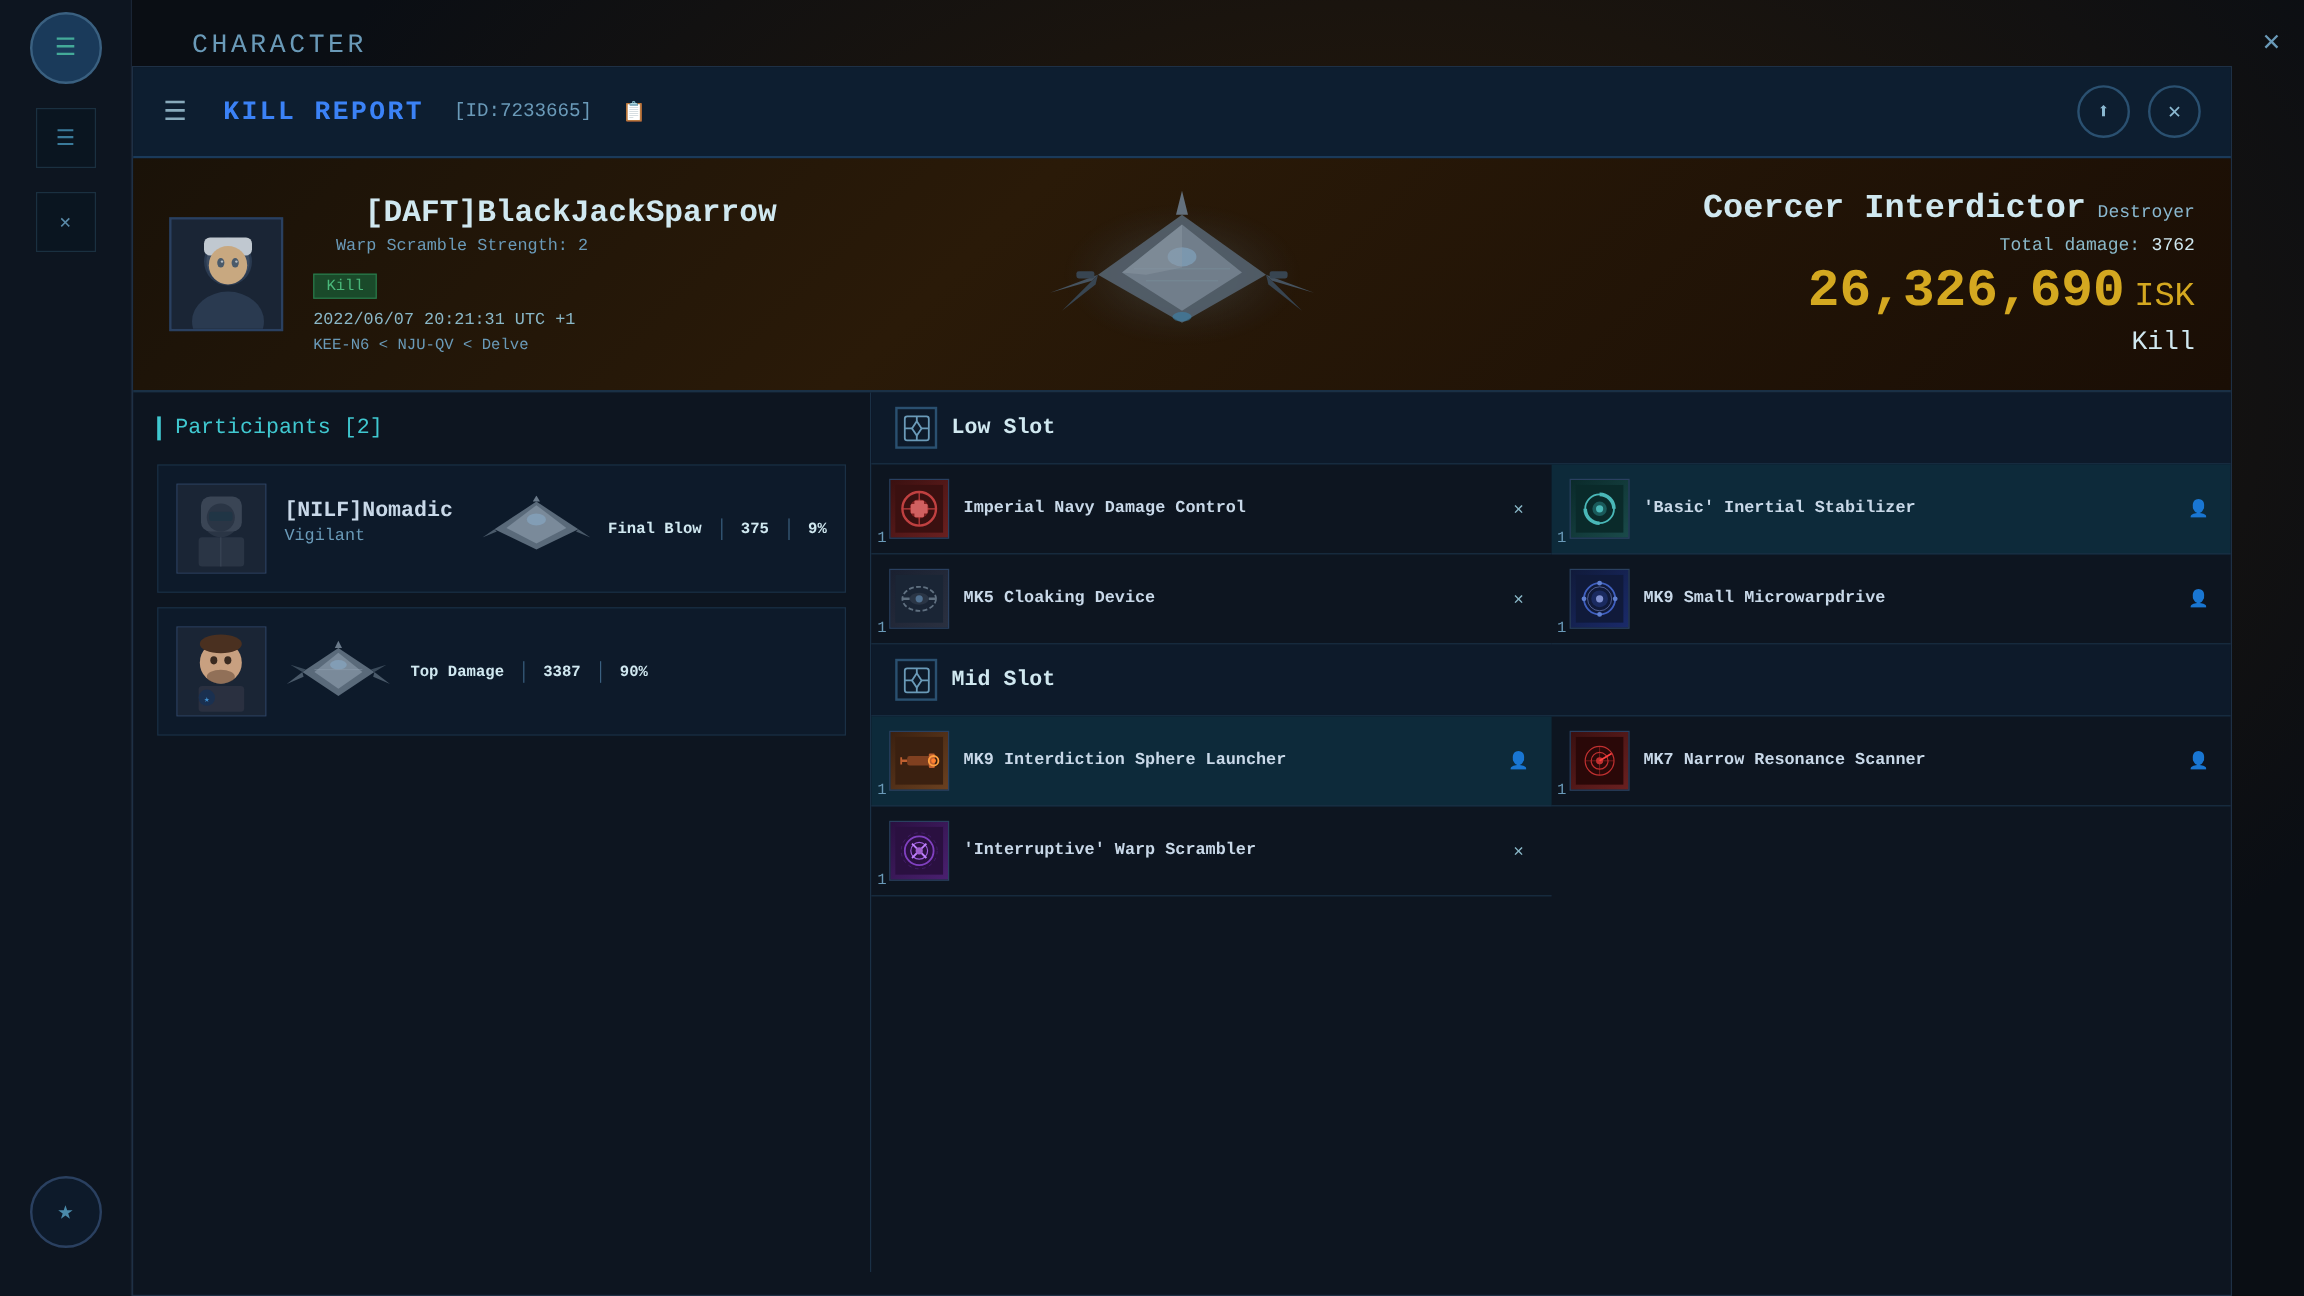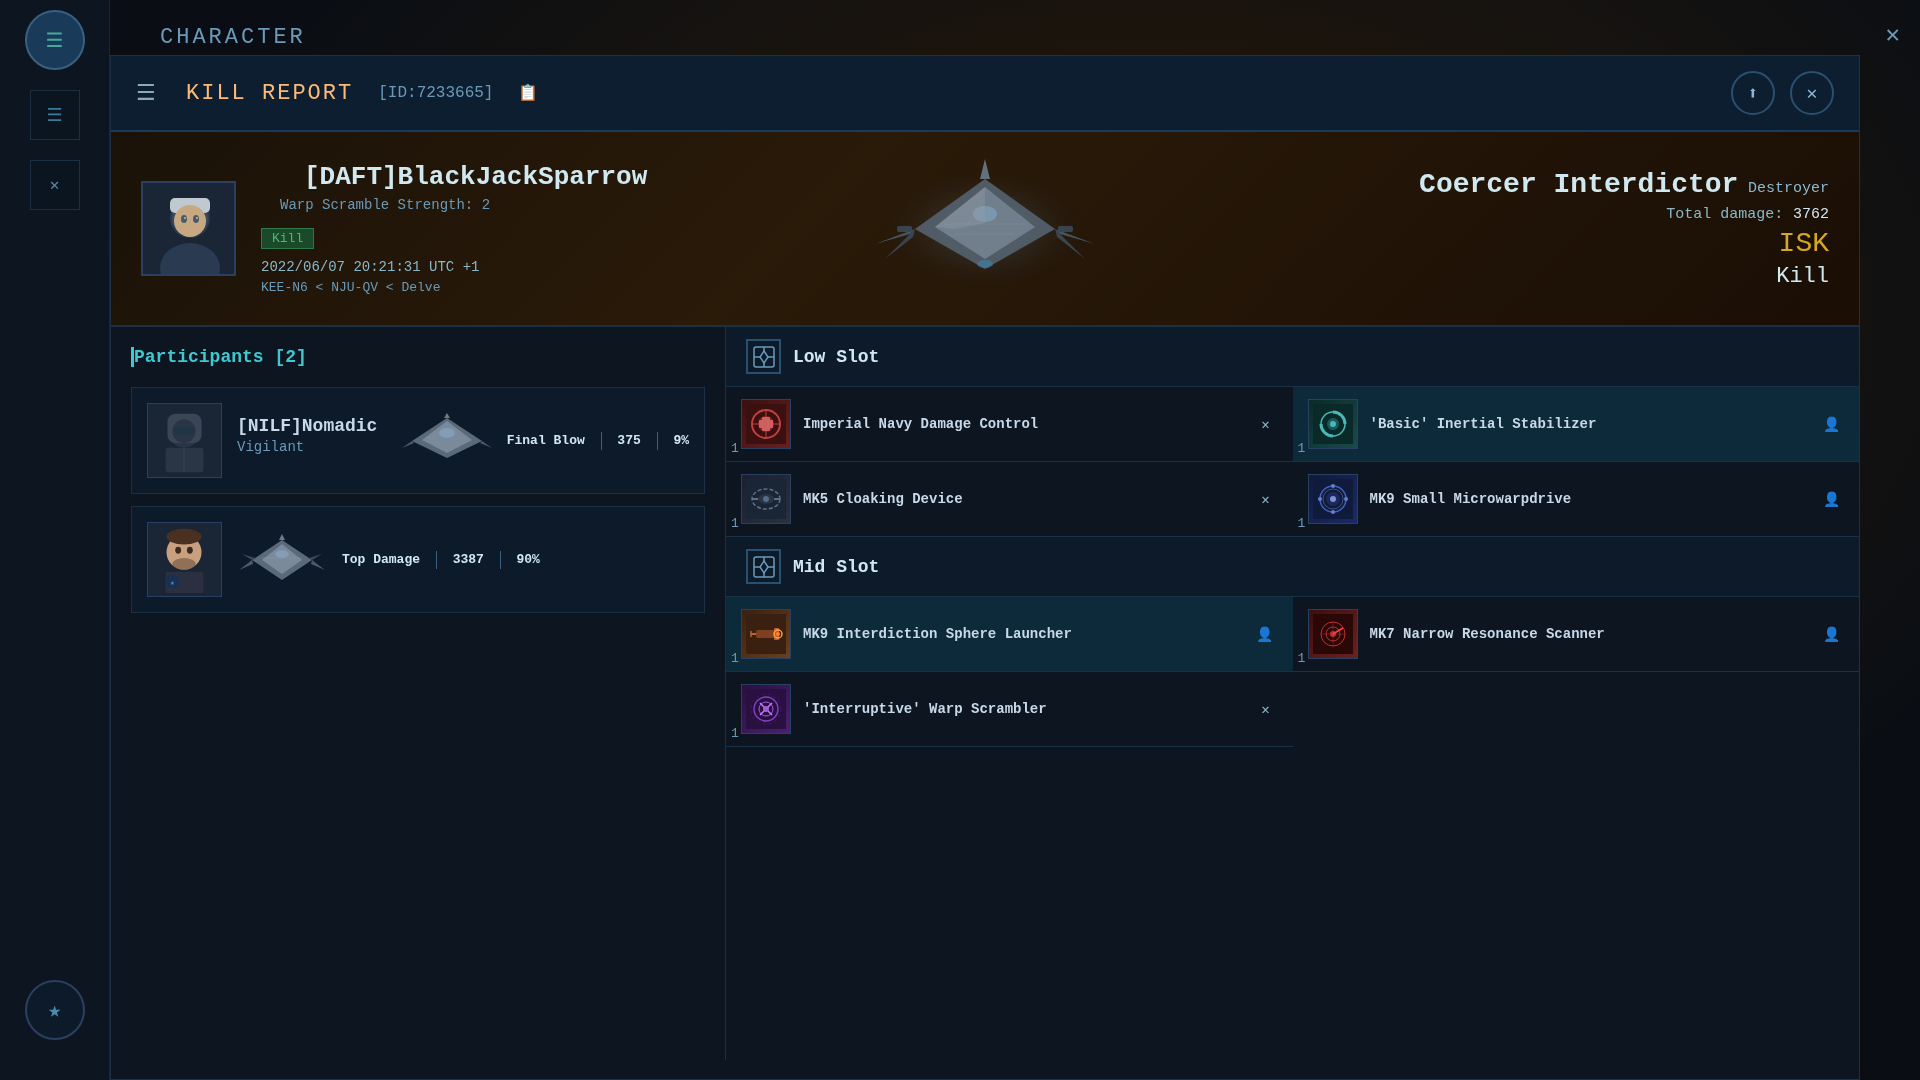--- a/index.html
+++ b/index.html
@@ -92,23 +92,23 @@
     }
 
     .menu-icon-btn {
       color: #8ab;
       font-size: 22px;
       cursor: pointer;
       width: 30px;
     }
 
     .kill-report-title {
-      color: #fdba74;
+      color: #3b82f6;
       font-size: 22px;
-      font-weight: normal;
+      font-weight: bold;
       letter-spacing: 2px;
       text-transform: uppercase;
     }
 
     .kill-id {
       color: #6a9ab8;
       font-size: 16px;
       margin-left: 5px;
     }
 
@@ -266,22 +266,23 @@
       width: 615px;
       flex-shrink: 0;
       border-right: 1px solid #1a3045;
       padding: 20px;
       overflow: hidden;
     }
 
     .section-title {
       color: #40c8d0;
       font-size: 18px;
-      font-weight: bold;
+      font-weight: normal;
       border-left: 3px solid #40c8d0;
+      padding-left: 12px;
       margin-bottom: 20px;
     }
 
     .participant-card {
       background: #0d1a2a;
       border: 1px solid #1a3045;
       padding: 15px;
       margin-bottom: 12px;
       display: flex;
       align-items: center;
@@ -623,20 +624,21 @@
     <div class="kill-stats">
       <div>
         <span class="ship-name">Coercer Interdictor</span>
         <span class="ship-class"> <span>Destroyer</span></span>
       </div>
       <div style="margin-top:5px; margin-bottom:5px;">
         <span class="total-damage-label">Total damage:</span>
         <span class="total-damage-value">3762</span>
       </div>
       <div style="display:flex; align-items:baseline; justify-content:flex-end;">
+        <span class="isk-value">26,326,690</span>
         <span class="isk-label">ISK</span>
       </div>
       <div class="kill-type">Kill</div>
     </div>
   </div>
 
   <div class="bottom-section">
 
     <div class="participants-panel">
       <div class="section-title">Participants [2]</div>

